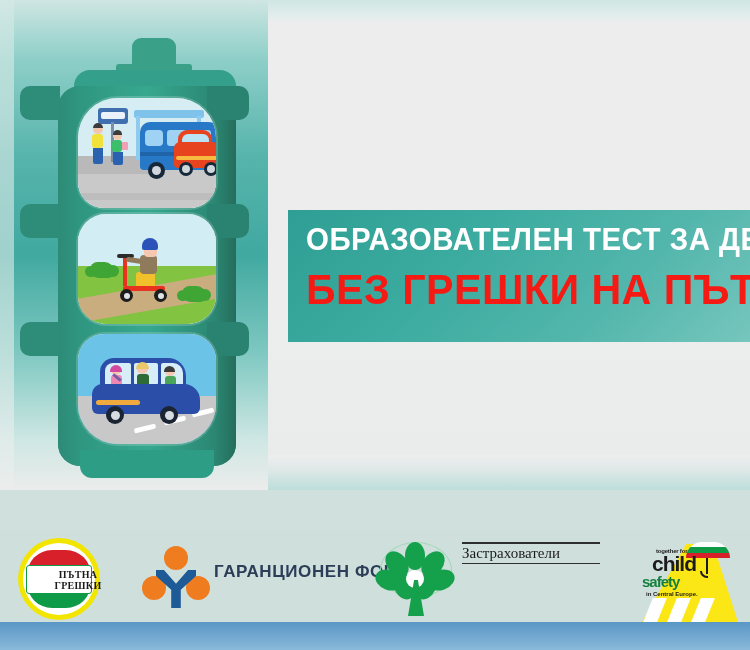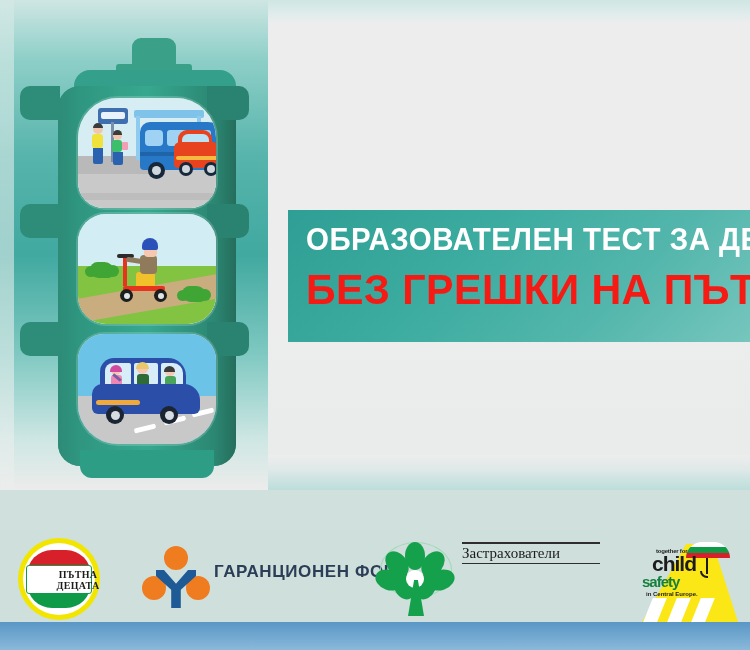--- a/index.html
+++ b/index.html
@@ -382,21 +382,21 @@
   <div class="logo-bar"></div>
 
   <div class="logo pol">
     <div class="pol-ring"></div>
     <div class="pol-ring2"></div>
     <div class="pol-red"></div>
     <div class="pol-white"></div>
     <div class="pol-grn"></div>
     <div class="pol-plate">
       <span>ПЪТНА</span>
-      <span>ДЕЦАТА</span>
+      <span>ГРЕШКИ</span>
     </div>
   </div>
 
   <div class="logo gf">
     <div class="gf-dot" style="left:22px;top:0"></div>
     <div class="gf-dot" style="left:0px;top:30px"></div>
     <div class="gf-dot" style="left:44px;top:30px"></div>
     <div class="gf-y"></div>
   </div>
   <div class="gf-label">ГАРАНЦИОНЕН ФОНД</div>

